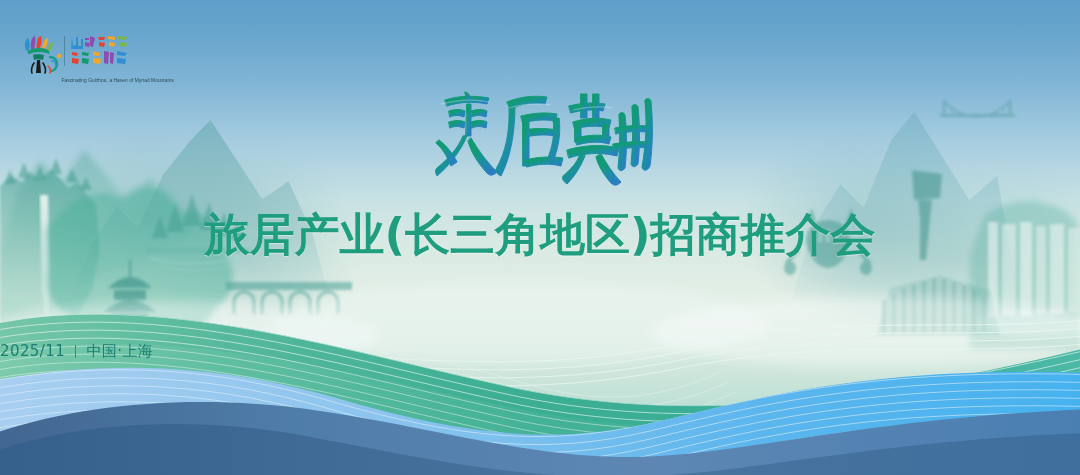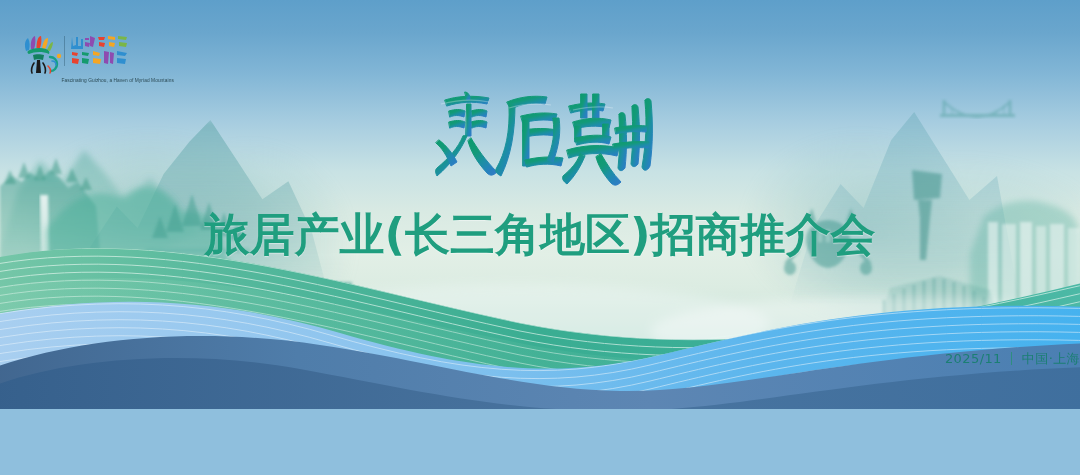--- a/index.html
+++ b/index.html
@@ -4,21 +4,21 @@
 <style>
   * { margin:0; padding:0; box-sizing:border-box; }
   html,body { width:1080px; height:475px; overflow:hidden; }
   body {
     font-family: "Liberation Sans", "DejaVu Sans", sans-serif;
     background:#8fbfdd;
   }
 
   #banner {
     position:relative;
-    width:1080px; height:409px;
+    width:1080px; height:475px;
     overflow:hidden;
     background:linear-gradient(to bottom,
        #5e9fca 0%, #6aa6cd 8%, #82b6d6 18%,
        #a7cde0 30%, #c8e2e4 42%, #d9eae3 52%,
        #e2efe6 62%, #dcece2 70%, #cfe6dc 78%, #bfe0d6 85%, #b2dbd2 92%, #a9d8cf 100%);
   }
 
   
   .mist { position:absolute; pointer-events:none; }
 
@@ -87,26 +87,25 @@
     font-weight:bold;
     letter-spacing:0px;
     color:#1f9e7f;
     font-family:"DejaVu Sans","Liberation Sans",sans-serif;
     text-shadow:0 1px 1px rgba(255,255,255,.45);
     white-space:nowrap;
   }
 
   #datebar {
     position:absolute; left:0; right:0; top:341px;
-    text-align:right;
-    font-size:13px; line-height:20px;
+    text-align:left;
+    font-size:15px; line-height:20px;
     color:#1b7f73; letter-spacing:.4px;
     font-family:"DejaVu Sans","Liberation Sans",sans-serif;
     white-space:nowrap;
-    margin-top:8px;
   }
   #datebar .sep {
     display:inline-block;
     width:1px; height:13px;
     vertical-align:-2px;
     margin:0 5px;
     background:#2e8e80;
   }
 </style>
 </head>

